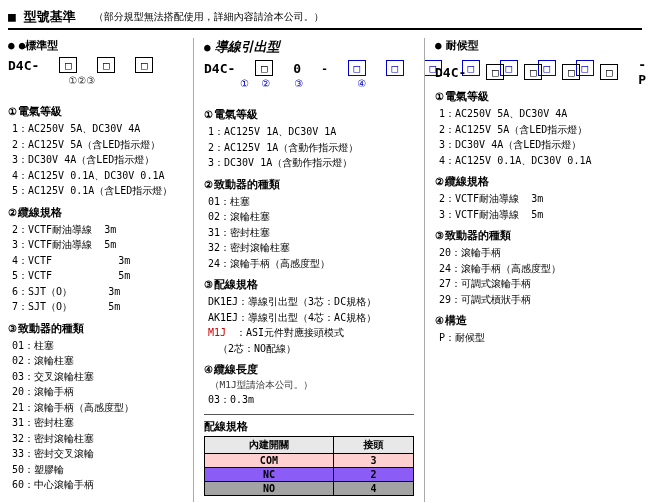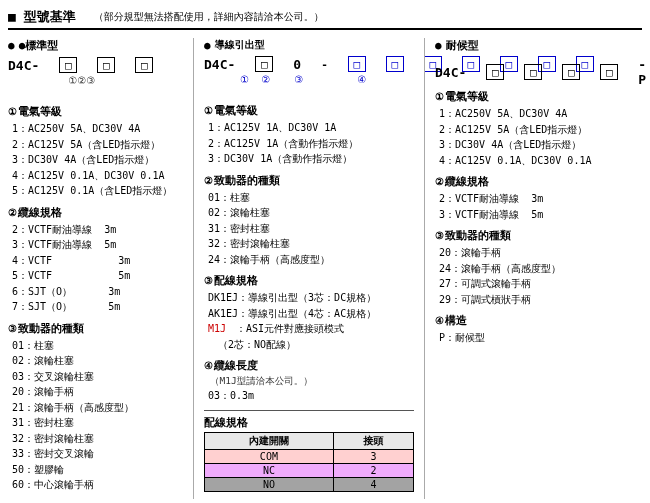--- a/index.html
+++ b/index.html
@@ -117,30 +117,31 @@
     }
     .wiring-table {
       border-collapse: collapse;
       font-size: 10px;
       width: 100%;
     }
     .wiring-table th, .wiring-table td {
       border: 1px solid #000;
       padding: 1px 6px;
       text-align: center;
+      font-weight: bold;
     }
     .wiring-table thead th {
       background: #e8e8e8;
       font-weight: bold;
     }
     .wiring-table .com-row {
       background: #ffd0d0;
     }
     .wiring-table .nc-row {
-      background: #f0abfc;
+      background: #8b5cf6;
     }
     .wiring-table .no-row {
       background: #a3a3a3;
     }
     .col-divider {
       width: 1px;
       background: #aaa;
       align-self: stretch;
     }
   </style>
@@ -217,21 +218,21 @@
           <div>60：中心滾輪手柄</div>
         </div>
       </div>
     </div>
 
     <div class="col-divider"></div>
 
     <div class="col" style="max-width: 210px;">
       <div class="section-title">
         <span class="bullet">●</span>
-          <span style="font-size:10px;">導線引出型</span>
+          <span style="font-size:13px;font-style:italic;">導線引出型</span>
       </div>
       <div class="model-code">
         <span style="font-weight:bold;font-size:13px;">D4C-</span>
         <span class="model-box">□</span>
         <span style="font-weight:bold;font-size:13px;">0</span>
         <span style="font-size:11px; color:#000;">-</span>
         <span class="model-box model-box-blue">□</span>
         <span class="model-box model-box-blue">□</span>
         <span class="model-box model-box-blue">□</span>
         <span class="model-box model-box-blue">□</span>

